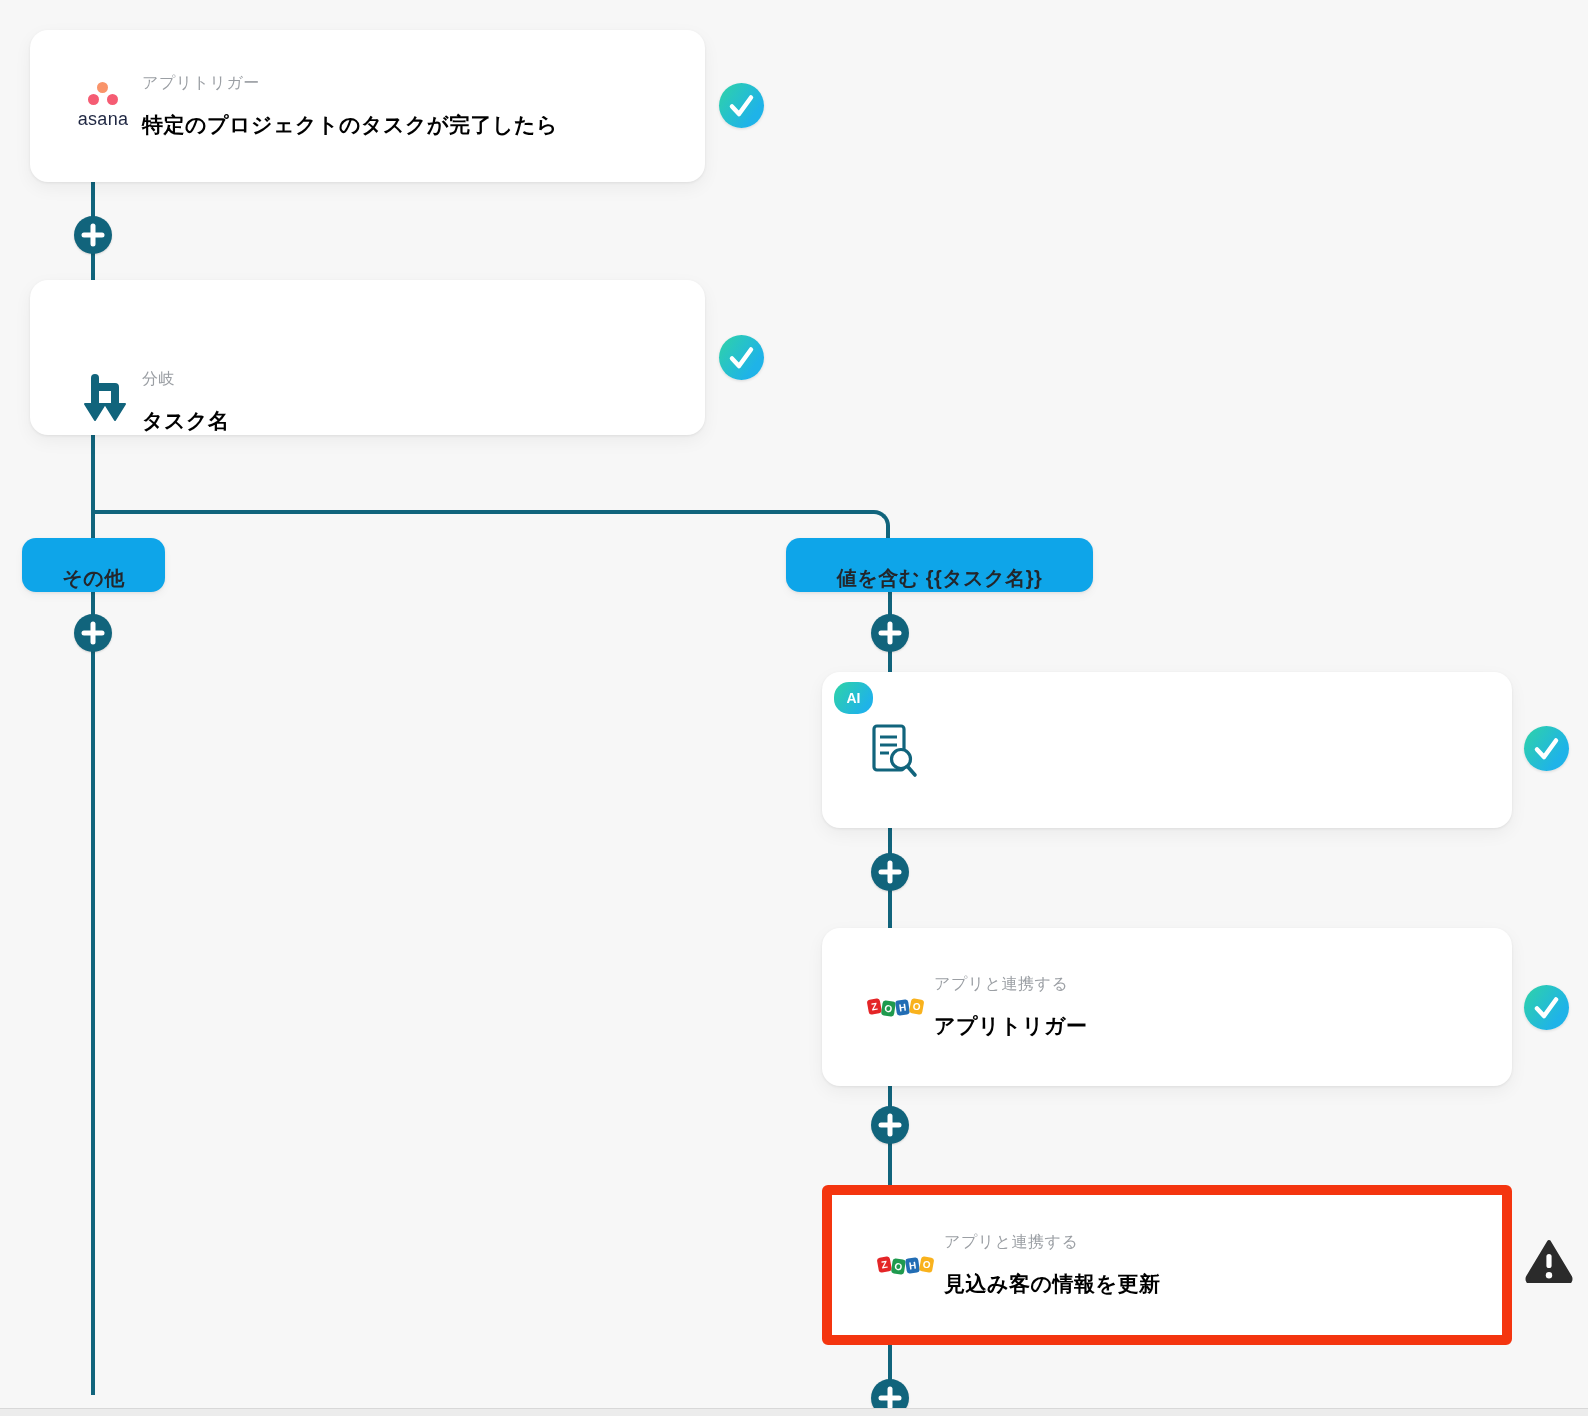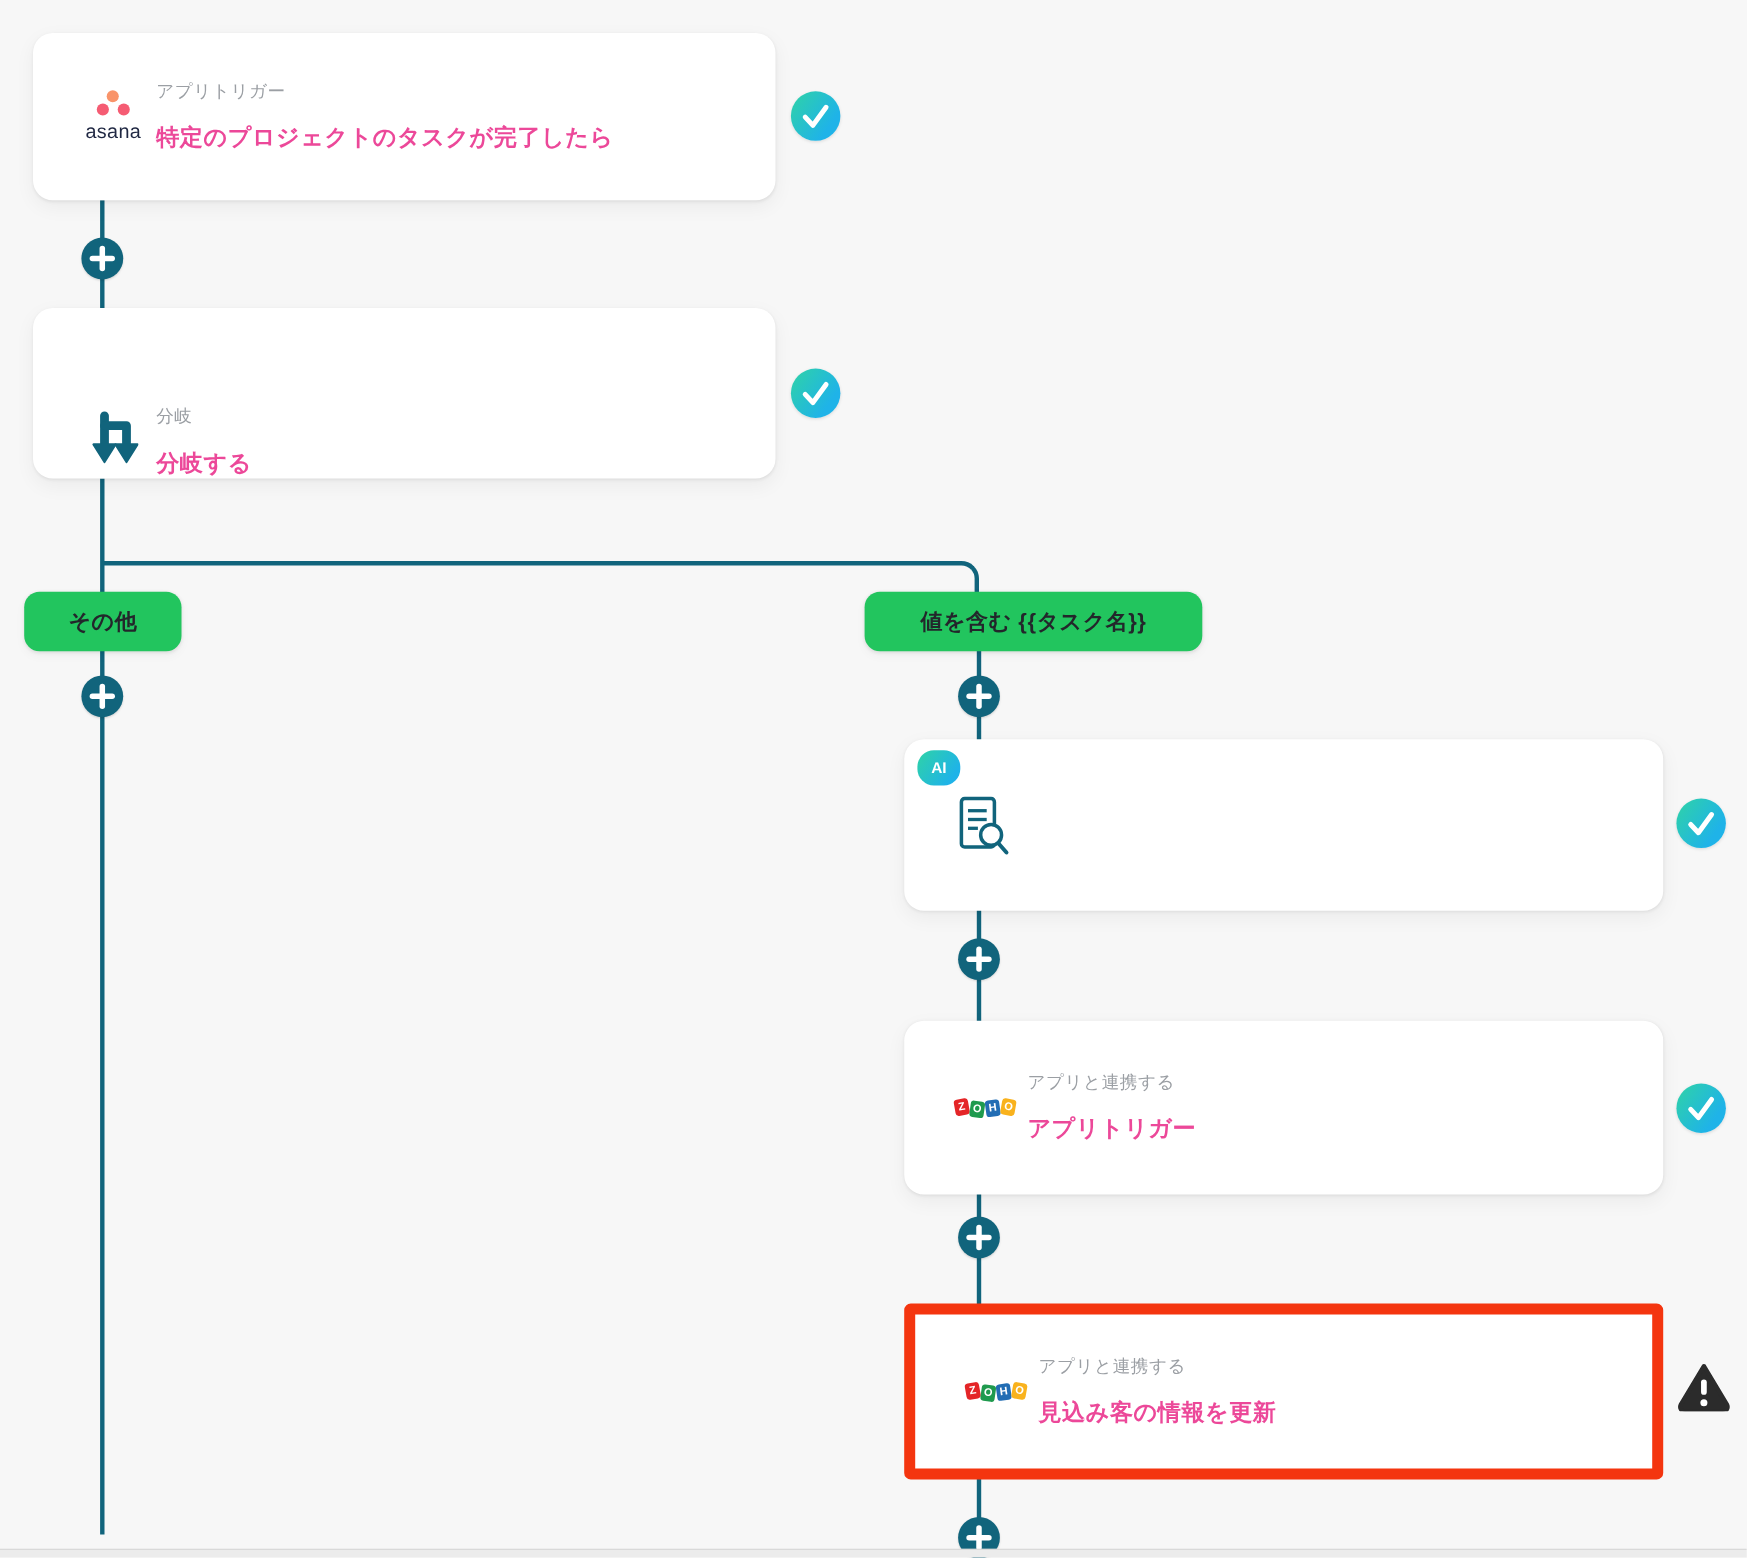--- a/index.html
+++ b/index.html
@@ -29,40 +29,40 @@
   
   .card{
     position:absolute;background:#fff;border-radius:18px;
     box-shadow:0 1px 3px rgba(0,0,0,.07),0 6px 18px rgba(0,0,0,.05);
     display:flex;align-items:center;cursor:pointer;
   }
   .card-body{display:flex;align-items:center;padding:0 24px 0 34px;width:100%;box-sizing:border-box;}
   .card-icon{width:78px;flex-shrink:0;display:flex;align-items:center;justify-content:center;}
   .card-text{display:flex;flex-direction:column;gap:17px;}
   .type-label{font-size:16px;color:#9b9fa4;letter-spacing:.5px;}
-  .node-title{font-size:21px;font-weight:bold;color:#ec4899;letter-spacing:.5px;}
+  .node-title{font-size:21px;font-weight:bold;color:#000000;letter-spacing:.5px;}
 
   .selected-error{
     border:10px solid #f4350f;border-radius:6px;
     box-shadow:none;background:#fff;
   }
 
   
   .check{
     position:absolute;width:45px;height:45px;border-radius:50%;
     background:linear-gradient(125deg,#2fd3a6 0%,#1fb3e8 75%);
     display:flex;align-items:center;justify-content:center;
     box-shadow:0 1px 3px rgba(0,0,0,.12);
   }
 
   
   .pill{
-    position:absolute;background:#22c55e;border-radius:14px;
+    position:absolute;background:#0ea5e9;border-radius:14px;
     box-shadow:0 1px 3px rgba(0,0,0,.08),0 4px 10px rgba(0,0,0,.04);
-    display:flex;align-items:center;justify-content:center;
+    display:flex;align-items:flex-end;justify-content:center;
     font-size:20px;font-weight:bold;color:#23262b;cursor:pointer;
     letter-spacing:.5px;
   }
 
   
   .asana{display:flex;flex-direction:column;align-items:center;gap:3px;justify-content:flex-end;}
   .asana-dots{position:relative;width:34px;height:24px;}
   .asana-dots i{position:absolute;width:11px;height:11px;border-radius:50%;}
   .asana-dots .d-top{left:11.5px;top:0;background:#f9946a;}
   .asana-dots .d-left{left:2px;top:12px;background:#f55c73;}
@@ -140,21 +140,21 @@
       <div class="card-icon">
         <svg width="46" height="58" viewBox="0 0 46 58">
           <path d="M15 5 V30" fill="none" stroke="#11647c" stroke-width="8" stroke-linecap="round"></path>
           <path d="M15 14 H35 V30" fill="none" stroke="#11647c" stroke-width="8" stroke-linecap="round" stroke-linejoin="round"></path>
           <path d="M5 31 H25 L15 47 Z" fill="#11647c" stroke="#11647c" stroke-width="2" stroke-linejoin="round"></path>
           <path d="M25 31 H45 L35 47 Z" fill="#11647c" stroke="#11647c" stroke-width="2" stroke-linejoin="round"></path>
         </svg>
       </div>
       <div class="card-text">
         <span class="type-label">分岐</span>
-        <span class="node-title">分岐する</span>
+        <span class="node-title">タスク名</span>
       </div>
     </div>
   </div>
   <div class="check" style="left:719px;top:335px;">
     <svg width="45" height="45" viewBox="0 0 45 45">
       <polyline points="13,23.5 20,31 32,14.5" fill="none" stroke="#fff" stroke-width="4.5" stroke-linecap="round" stroke-linejoin="round"></polyline>
     </svg>
   </div>
 
   <div class="pill" style="left:22px;top:538px;width:143px;height:54px;">

